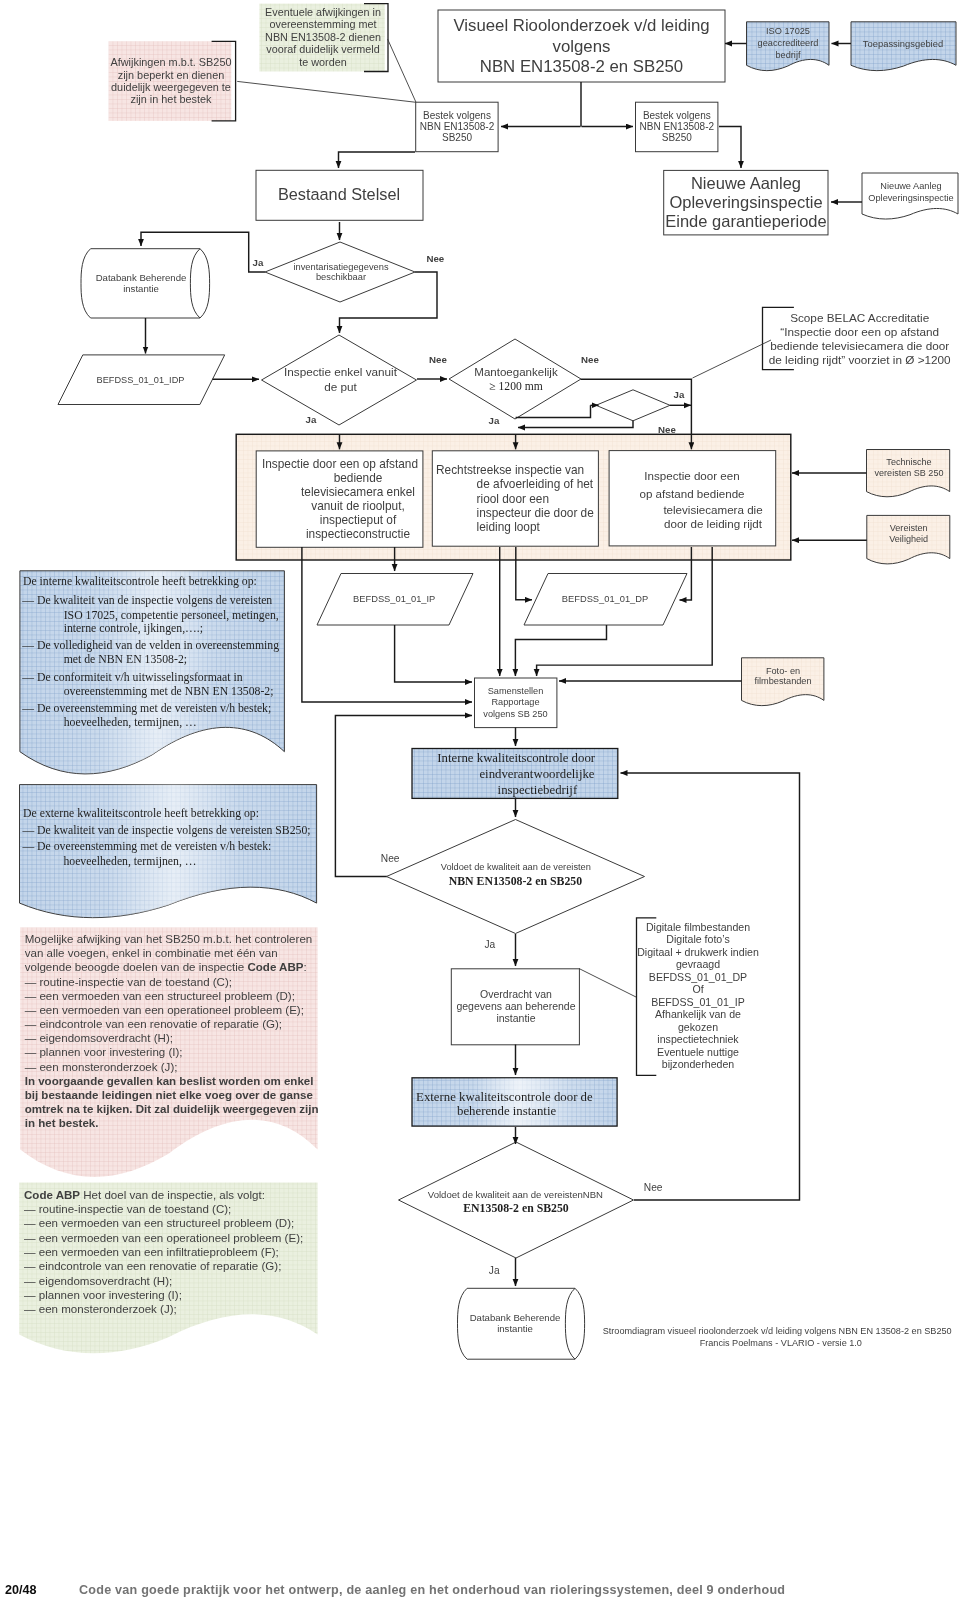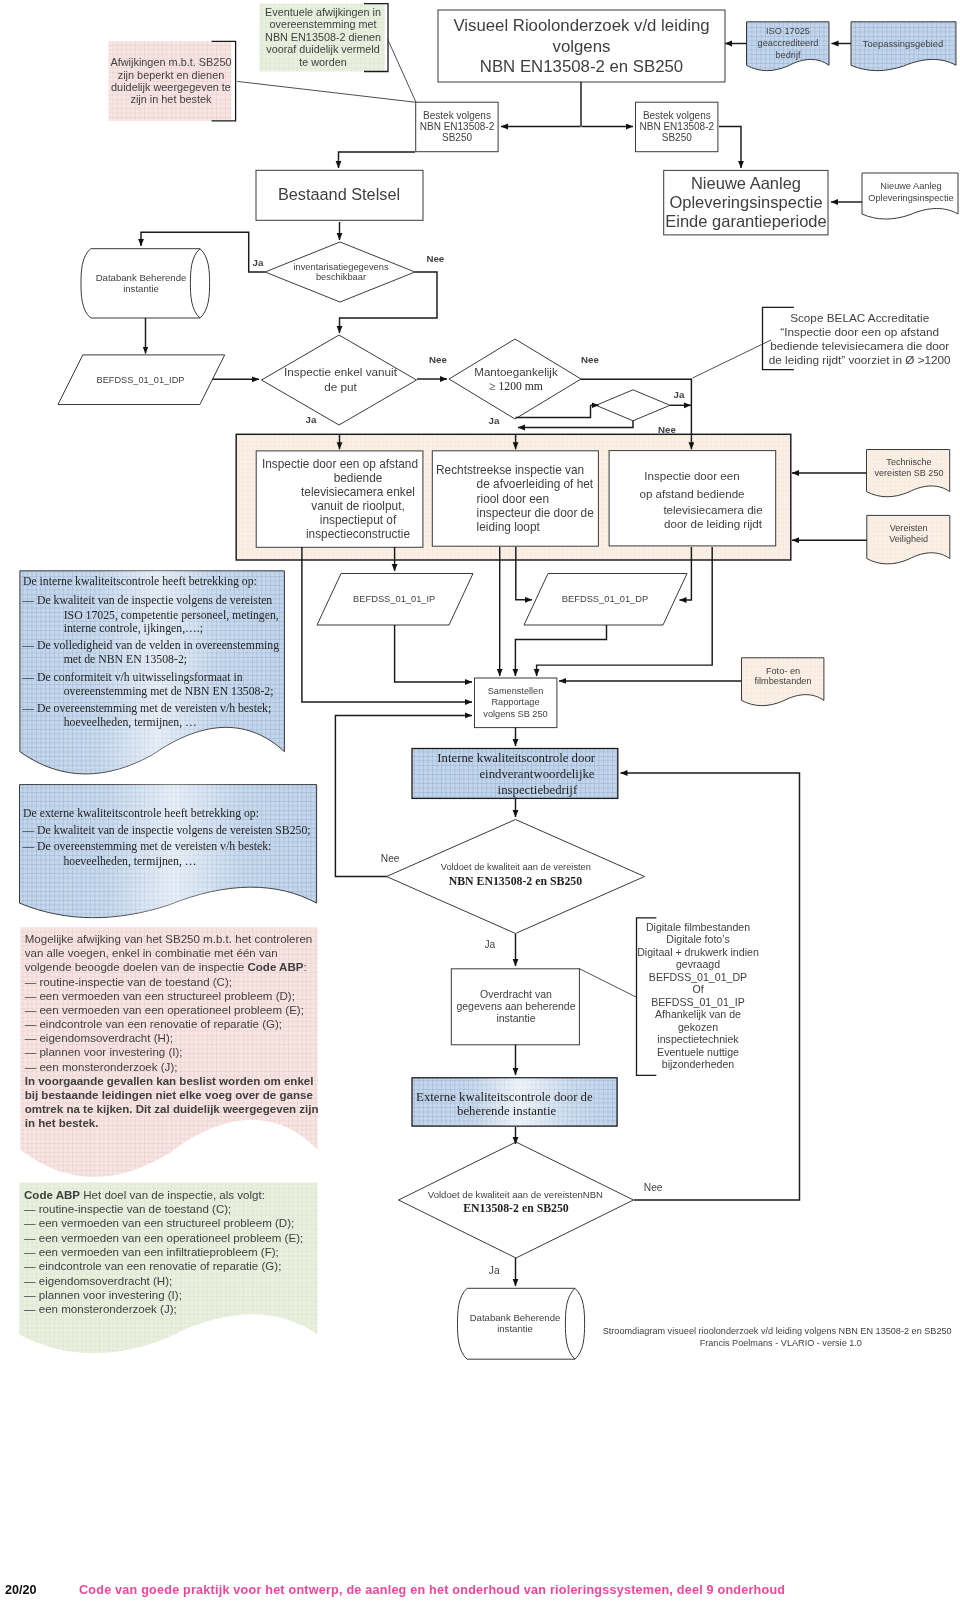--- a/index.html
+++ b/index.html
@@ -5,21 +5,21 @@
 <style>
   html,body{margin:0;padding:0;background:#ffffff;}
   body{width:960px;height:1601px;overflow:hidden;font-family:"Liberation Sans",sans-serif;}
   #page{position:relative;width:960px;height:1601px;background:#fff;}
   svg{display:block;shape-rendering:geometricPrecision;}
   text{font-kerning:normal;}
   .ft{font-family:"Liberation Sans",sans-serif;fill:#3f3f3f;}
   .ftb{font-family:"Liberation Serif",serif;fill:#1f1f1f;}
   #footer{position:absolute;left:0;top:1583px;width:960px;height:31px;}
   .fnum{position:absolute;left:5px;top:0px;font-size:12.6px;font-weight:bold;color:#0d0d0d;font-family:"Liberation Sans",sans-serif;white-space:nowrap;}
-  .ftxt{position:absolute;left:79px;top:0px;font-size:12.6px;font-weight:bold;color:#ec4899;font-family:"Liberation Sans",sans-serif;white-space:nowrap;letter-spacing:0.22px;}
+  .ftxt{position:absolute;left:79px;top:0px;font-size:12.6px;font-weight:bold;color:#737373;font-family:"Liberation Sans",sans-serif;white-space:nowrap;letter-spacing:0.22px;}
 </style>
 </head>
 <body>
 
 <div id="page">
   <svg id="chart" width="960" height="1601" viewBox="0 0 960 1601">
 <defs>
 <marker id="ah" markerWidth="8" markerHeight="7" refX="7.0" refY="3.0" orient="auto" markerUnits="userSpaceOnUse">
  <path d="M0,0.1 L7.2,3.0 L0,5.9 z" fill="#111111"></path>
 </marker>
@@ -360,16 +360,16 @@
 <text class="ft" x="24.0" y="1256.0" text-anchor="start" font-size="11.55" fill="#3a3a3a">— een vermoeden van een infiltratieprobleem (F);</text>
 <text class="ft" x="24.0" y="1270.4" text-anchor="start" font-size="11.55" fill="#3a3a3a">— eindcontrole van een renovatie of reparatie (G);</text>
 <text class="ft" x="24.0" y="1284.7" text-anchor="start" font-size="11.55" fill="#3a3a3a">— eigendomsoverdracht (H);</text>
 <text class="ft" x="24.0" y="1299.1" text-anchor="start" font-size="11.55" fill="#3a3a3a">— plannen voor investering (I);</text>
 <text class="ft" x="24.0" y="1313.4" text-anchor="start" font-size="11.55" fill="#3a3a3a">— een monsteronderzoek (J);</text>
 </g>
 <text class="ft" x="777.2" y="1334.4" text-anchor="middle" font-size="9.15" fill="#a3a3a3">Stroomdiagram visueel rioolonderzoek v/d leiding volgens NBN EN 13508-2 en SB250</text>
 <text class="ft" x="780.8" y="1345.9" text-anchor="middle" font-size="9.15" fill="#a3a3a3">Francis Poelmans - VLARIO - versie 1.0</text>
   </svg>
   <div id="footer">
-    <div class="fnum">20/20</div>
+    <div class="fnum">20/48</div>
     <div class="ftxt">Code van goede praktijk voor het ontwerp, de aanleg en het onderhoud van rioleringssystemen, deel 9 onderhoud</div>
   </div>
 </div>
 
 </body></html>

